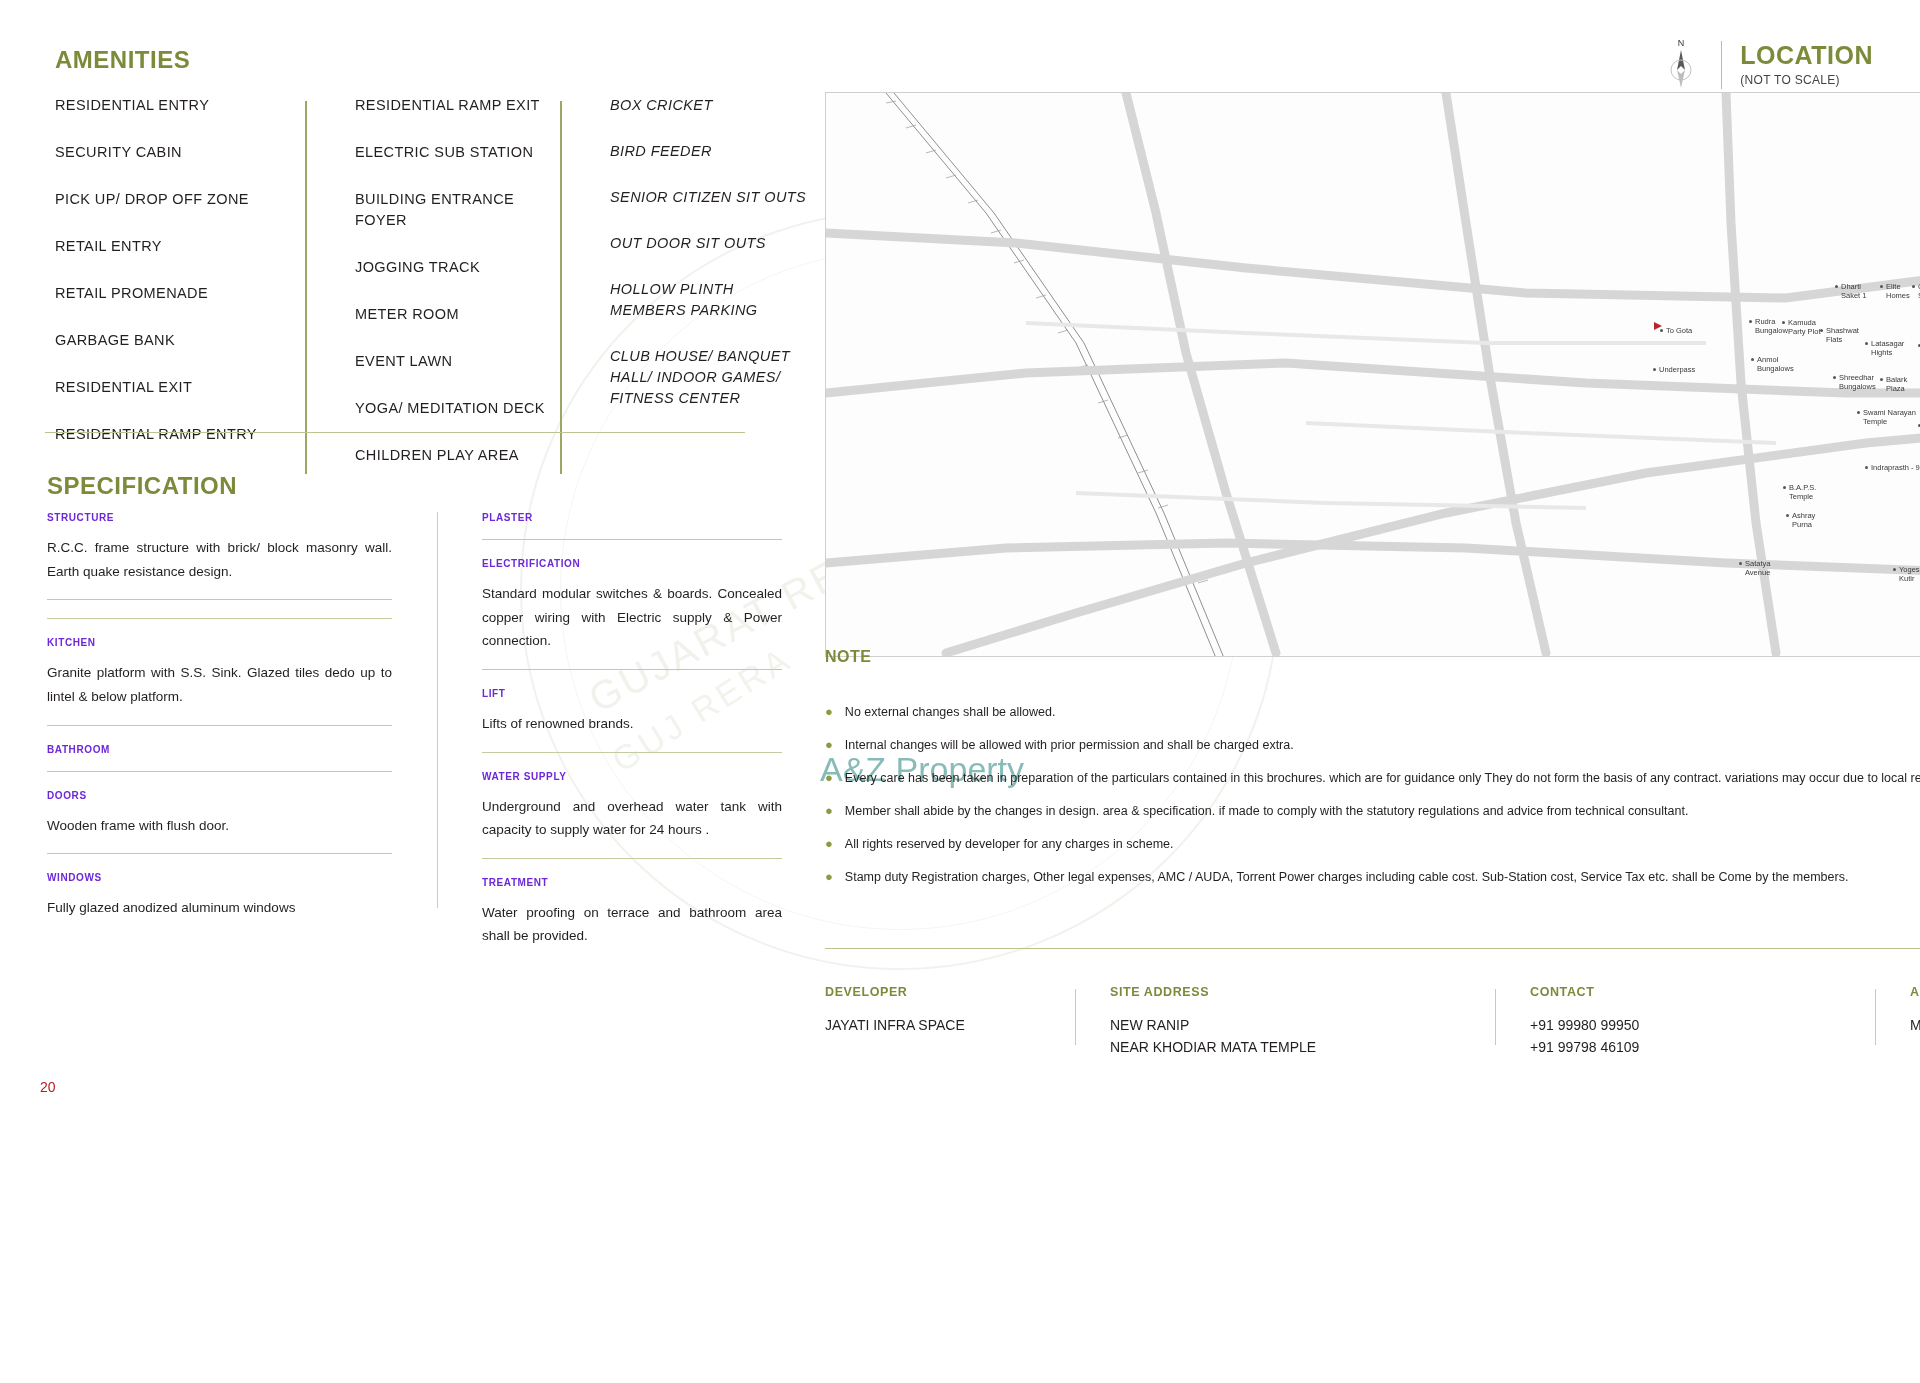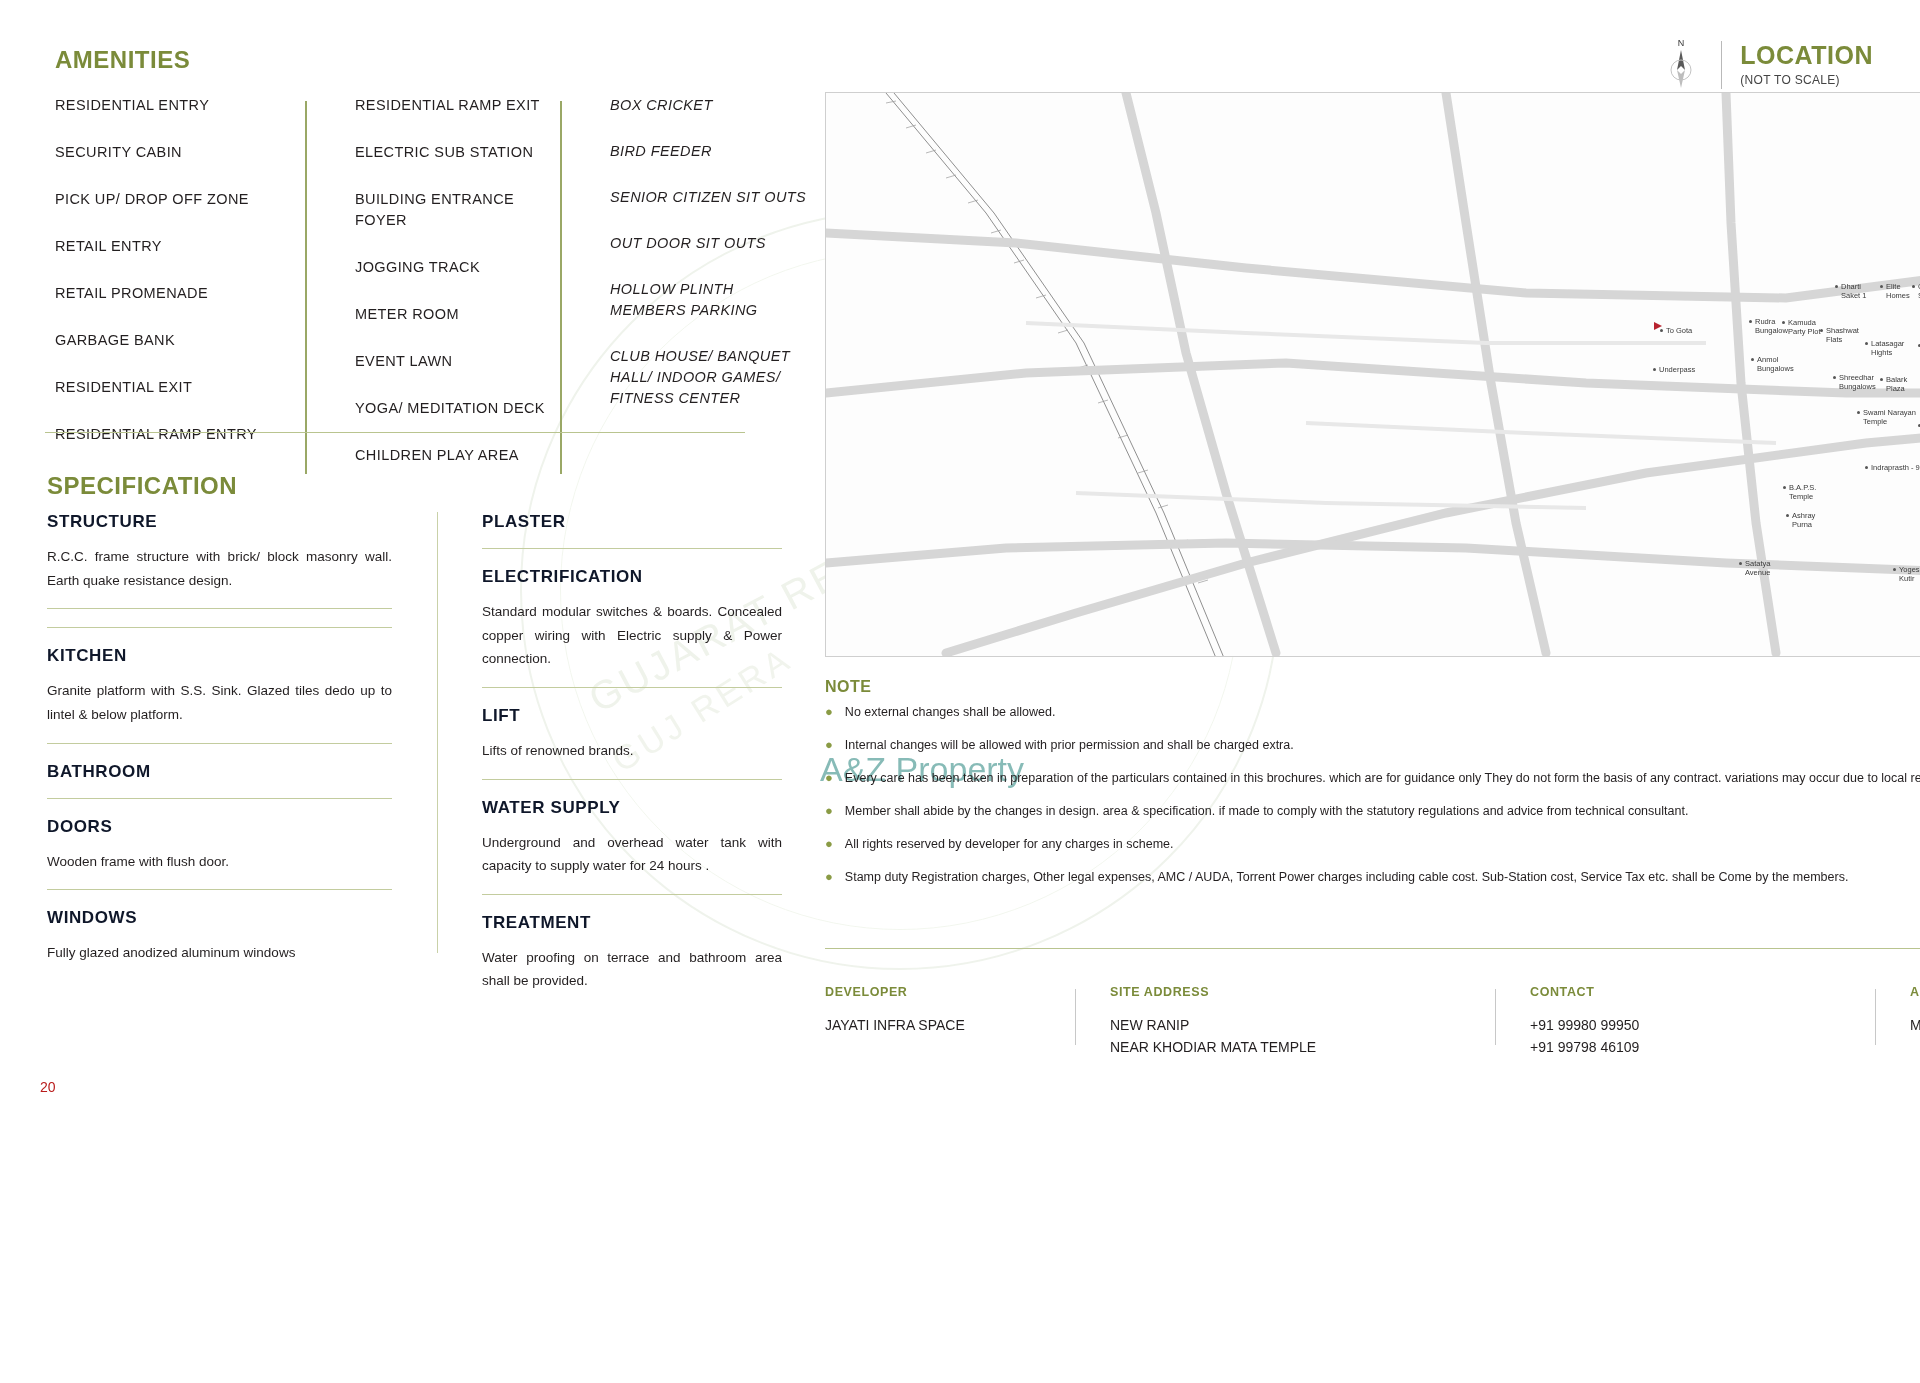--- a/index.html
+++ b/index.html
@@ -96,21 +96,21 @@
 
   #spec-title { position:absolute; left:47px; top:472px; }
 
   .spec-cols { position:absolute; left:47px; top:512px; width:760px; display:flex; }
   .spec-col { width:345px; position:relative; }
   .spec-col.right { margin-left:45px; padding-left:45px; }
   .spec-col.right:before {
     content:""; position:absolute; left:0; top:0; bottom:40px; width:1px; background:#c9d1a8;
   }
   .spec-head {
-    color:#0f172a; font-size:17px; font-weight:bold; letter-spacing:.6px;
+    color:#6d28d9; font-size:10px; font-weight:bold; letter-spacing:.6px;
     margin-bottom:13px;
   }
   .spec-body {
     font-size:13.5px; line-height:1.75; color:#231f20; text-align:justify;
   }
   .spec-block { margin-bottom:0; }
   .spec-sep { height:1px; background:#c3cc9e; margin:16px 0 18px 0; }
 
   .pagenum { position:absolute; font-size:14px; color:#b91c1c; }
   #page-left { left:40px; top:1079px; }
@@ -126,21 +126,21 @@
 
   .map-frame {
     position:absolute; left:-105px; top:92px; width:1590px; height:565px;
     border:1px solid #cfcfcf; background:#fdfdfd; overflow:hidden;
   }
   .map-label {
     position:absolute; font-size:7.5px; color:#3a3a3a; line-height:1.25; white-space:nowrap;
   }
   .map-dot { position:absolute; width:3px; height:3px; background:#555; border-radius:50%; }
 
-  .note-title { position:absolute; left:-105px; top:678px; color:#7b8b3a; font-size:16px; font-weight:bold; letter-spacing:.5px; }
+  .note-title { position:absolute; left:-105px; top:648px; color:#7b8b3a; font-size:16px; font-weight:bold; letter-spacing:.5px; }
   .note-list { position:absolute; left:-105px; top:702px; width:1585px; }
   .note-item { display:flex; font-size:12.5px; line-height:1.6; color:#231f20; margin-bottom:13px; }
   .note-bullet { color:#8a9b45; margin-right:12px; font-size:13px; line-height:1.5; }
 
   #note-rule { left:-105px; top:948px; width:1585px; }
 
   .footer { position:absolute; left:-105px; top:985px; width:1590px; display:flex; }
   .foot-col { position:relative; padding-right:20px; }
   .foot-col + .foot-col { padding-left:35px; }
   .foot-col + .foot-col:before {

